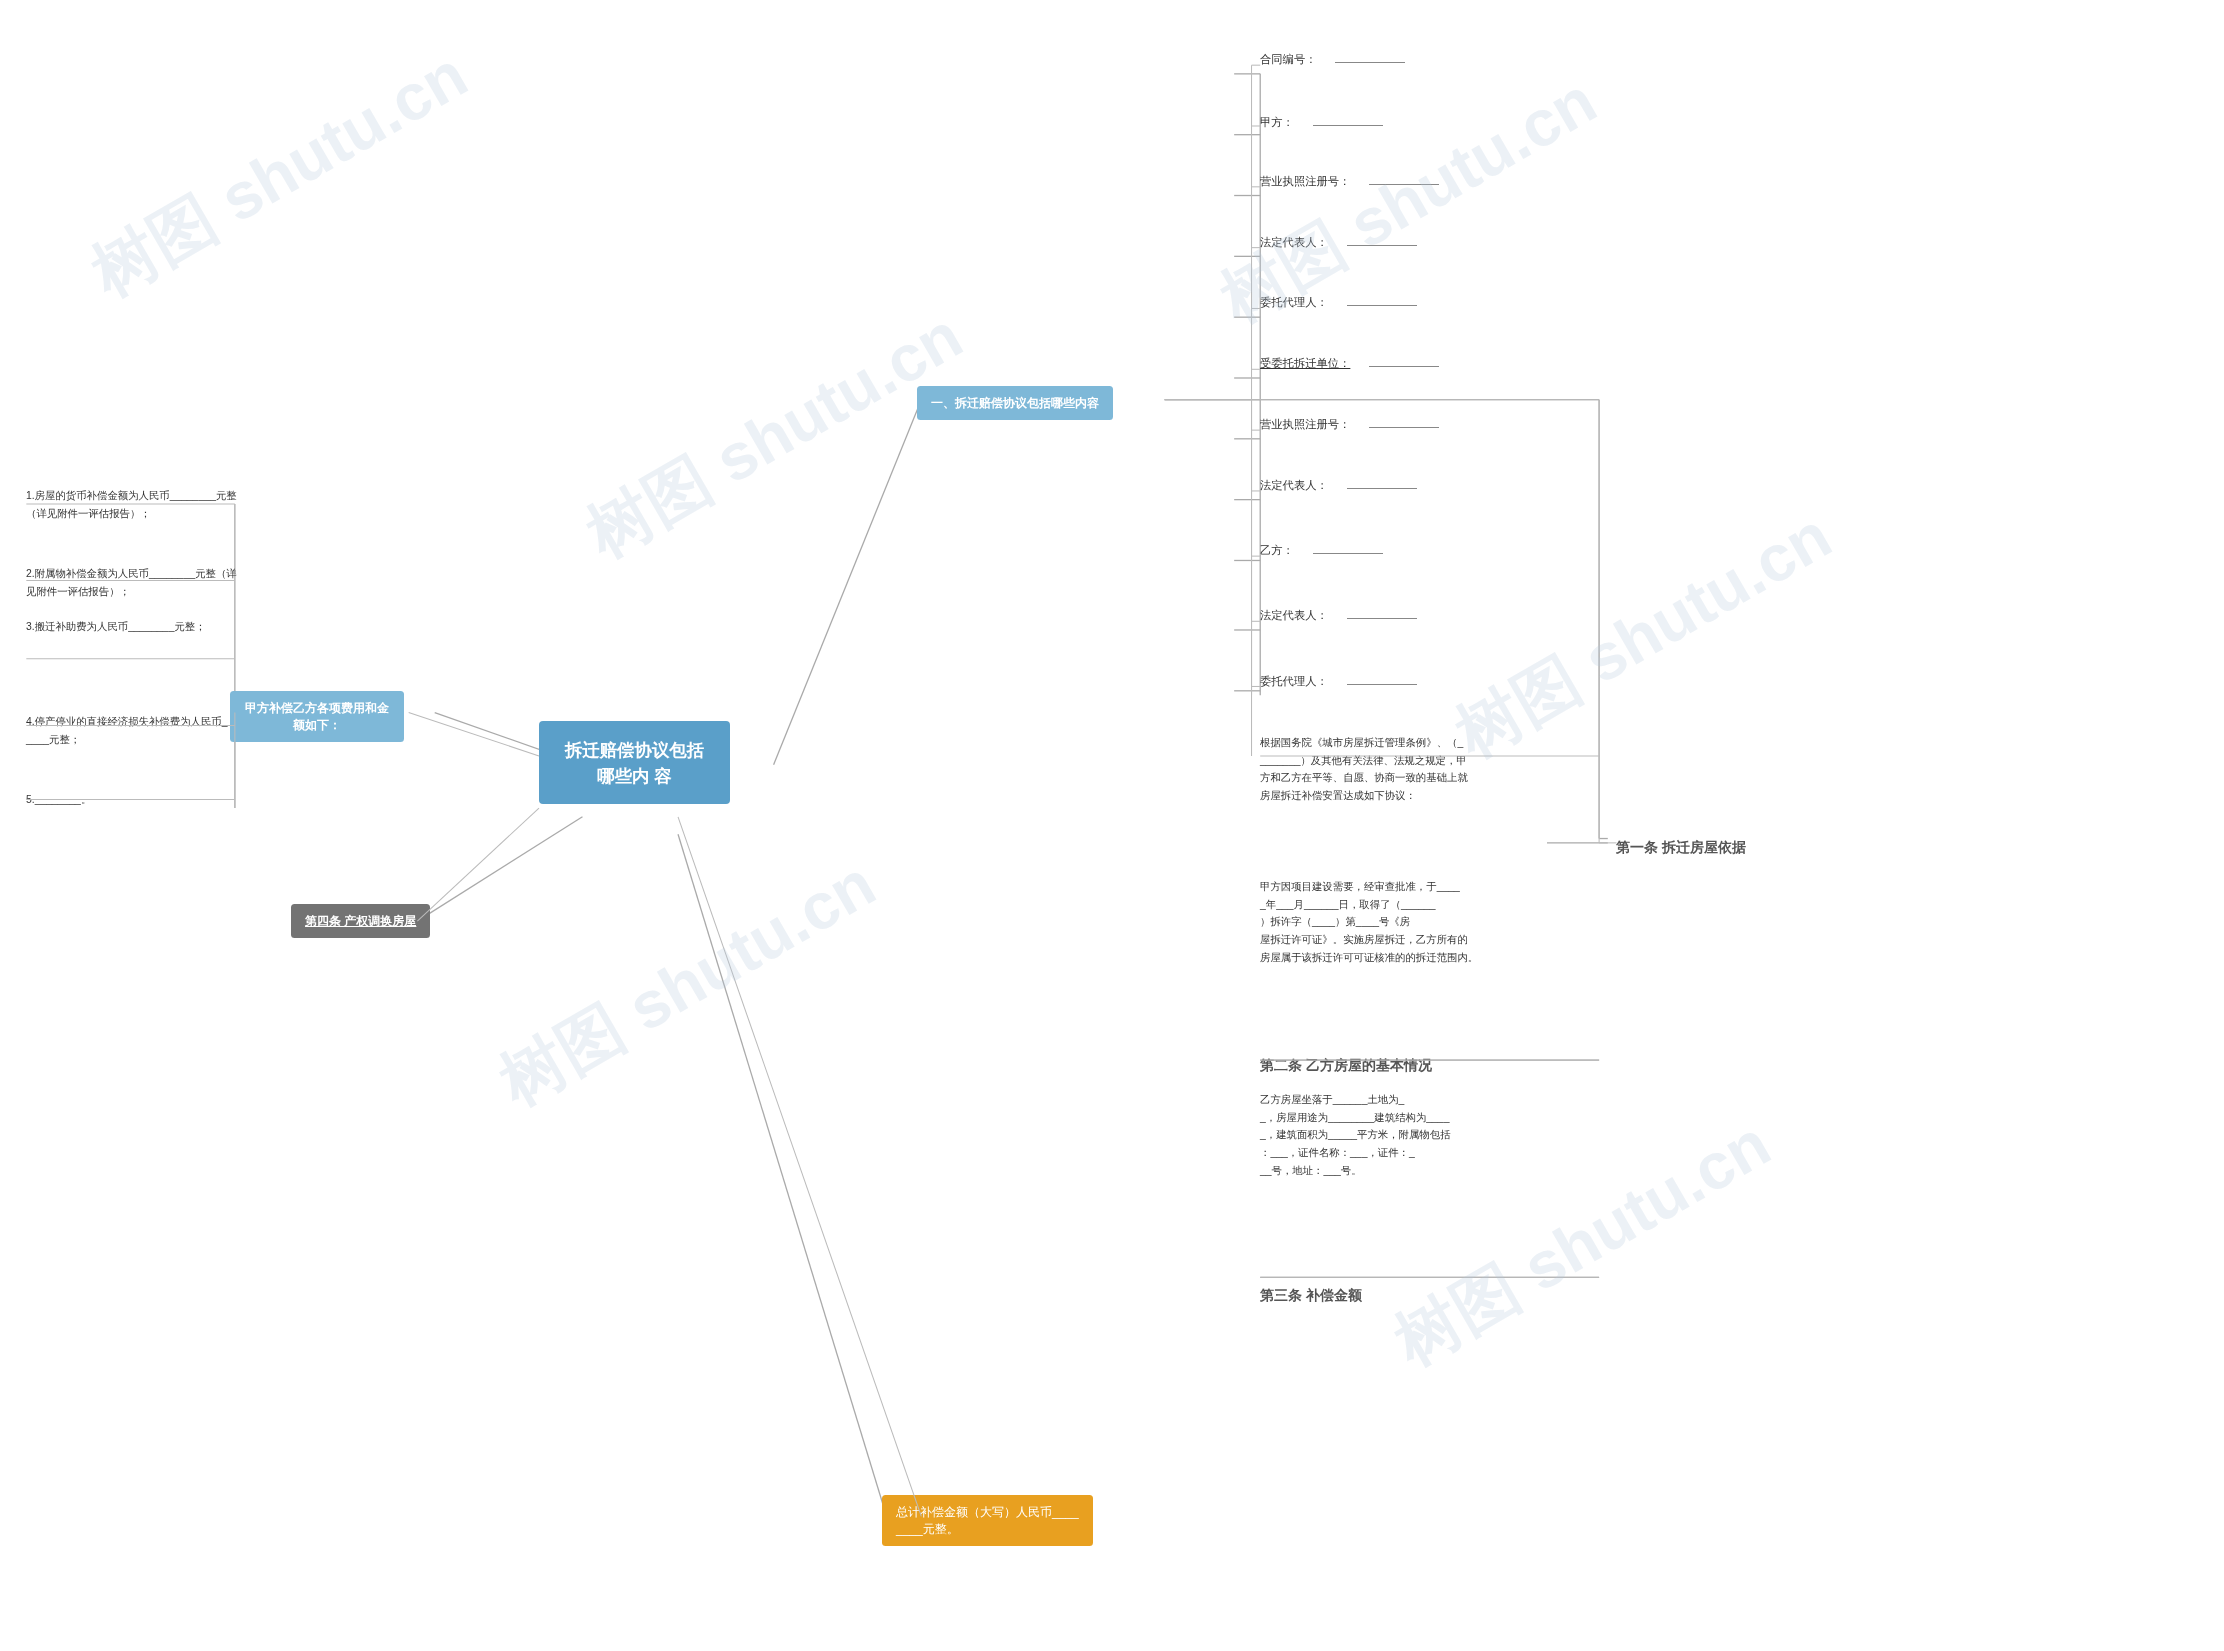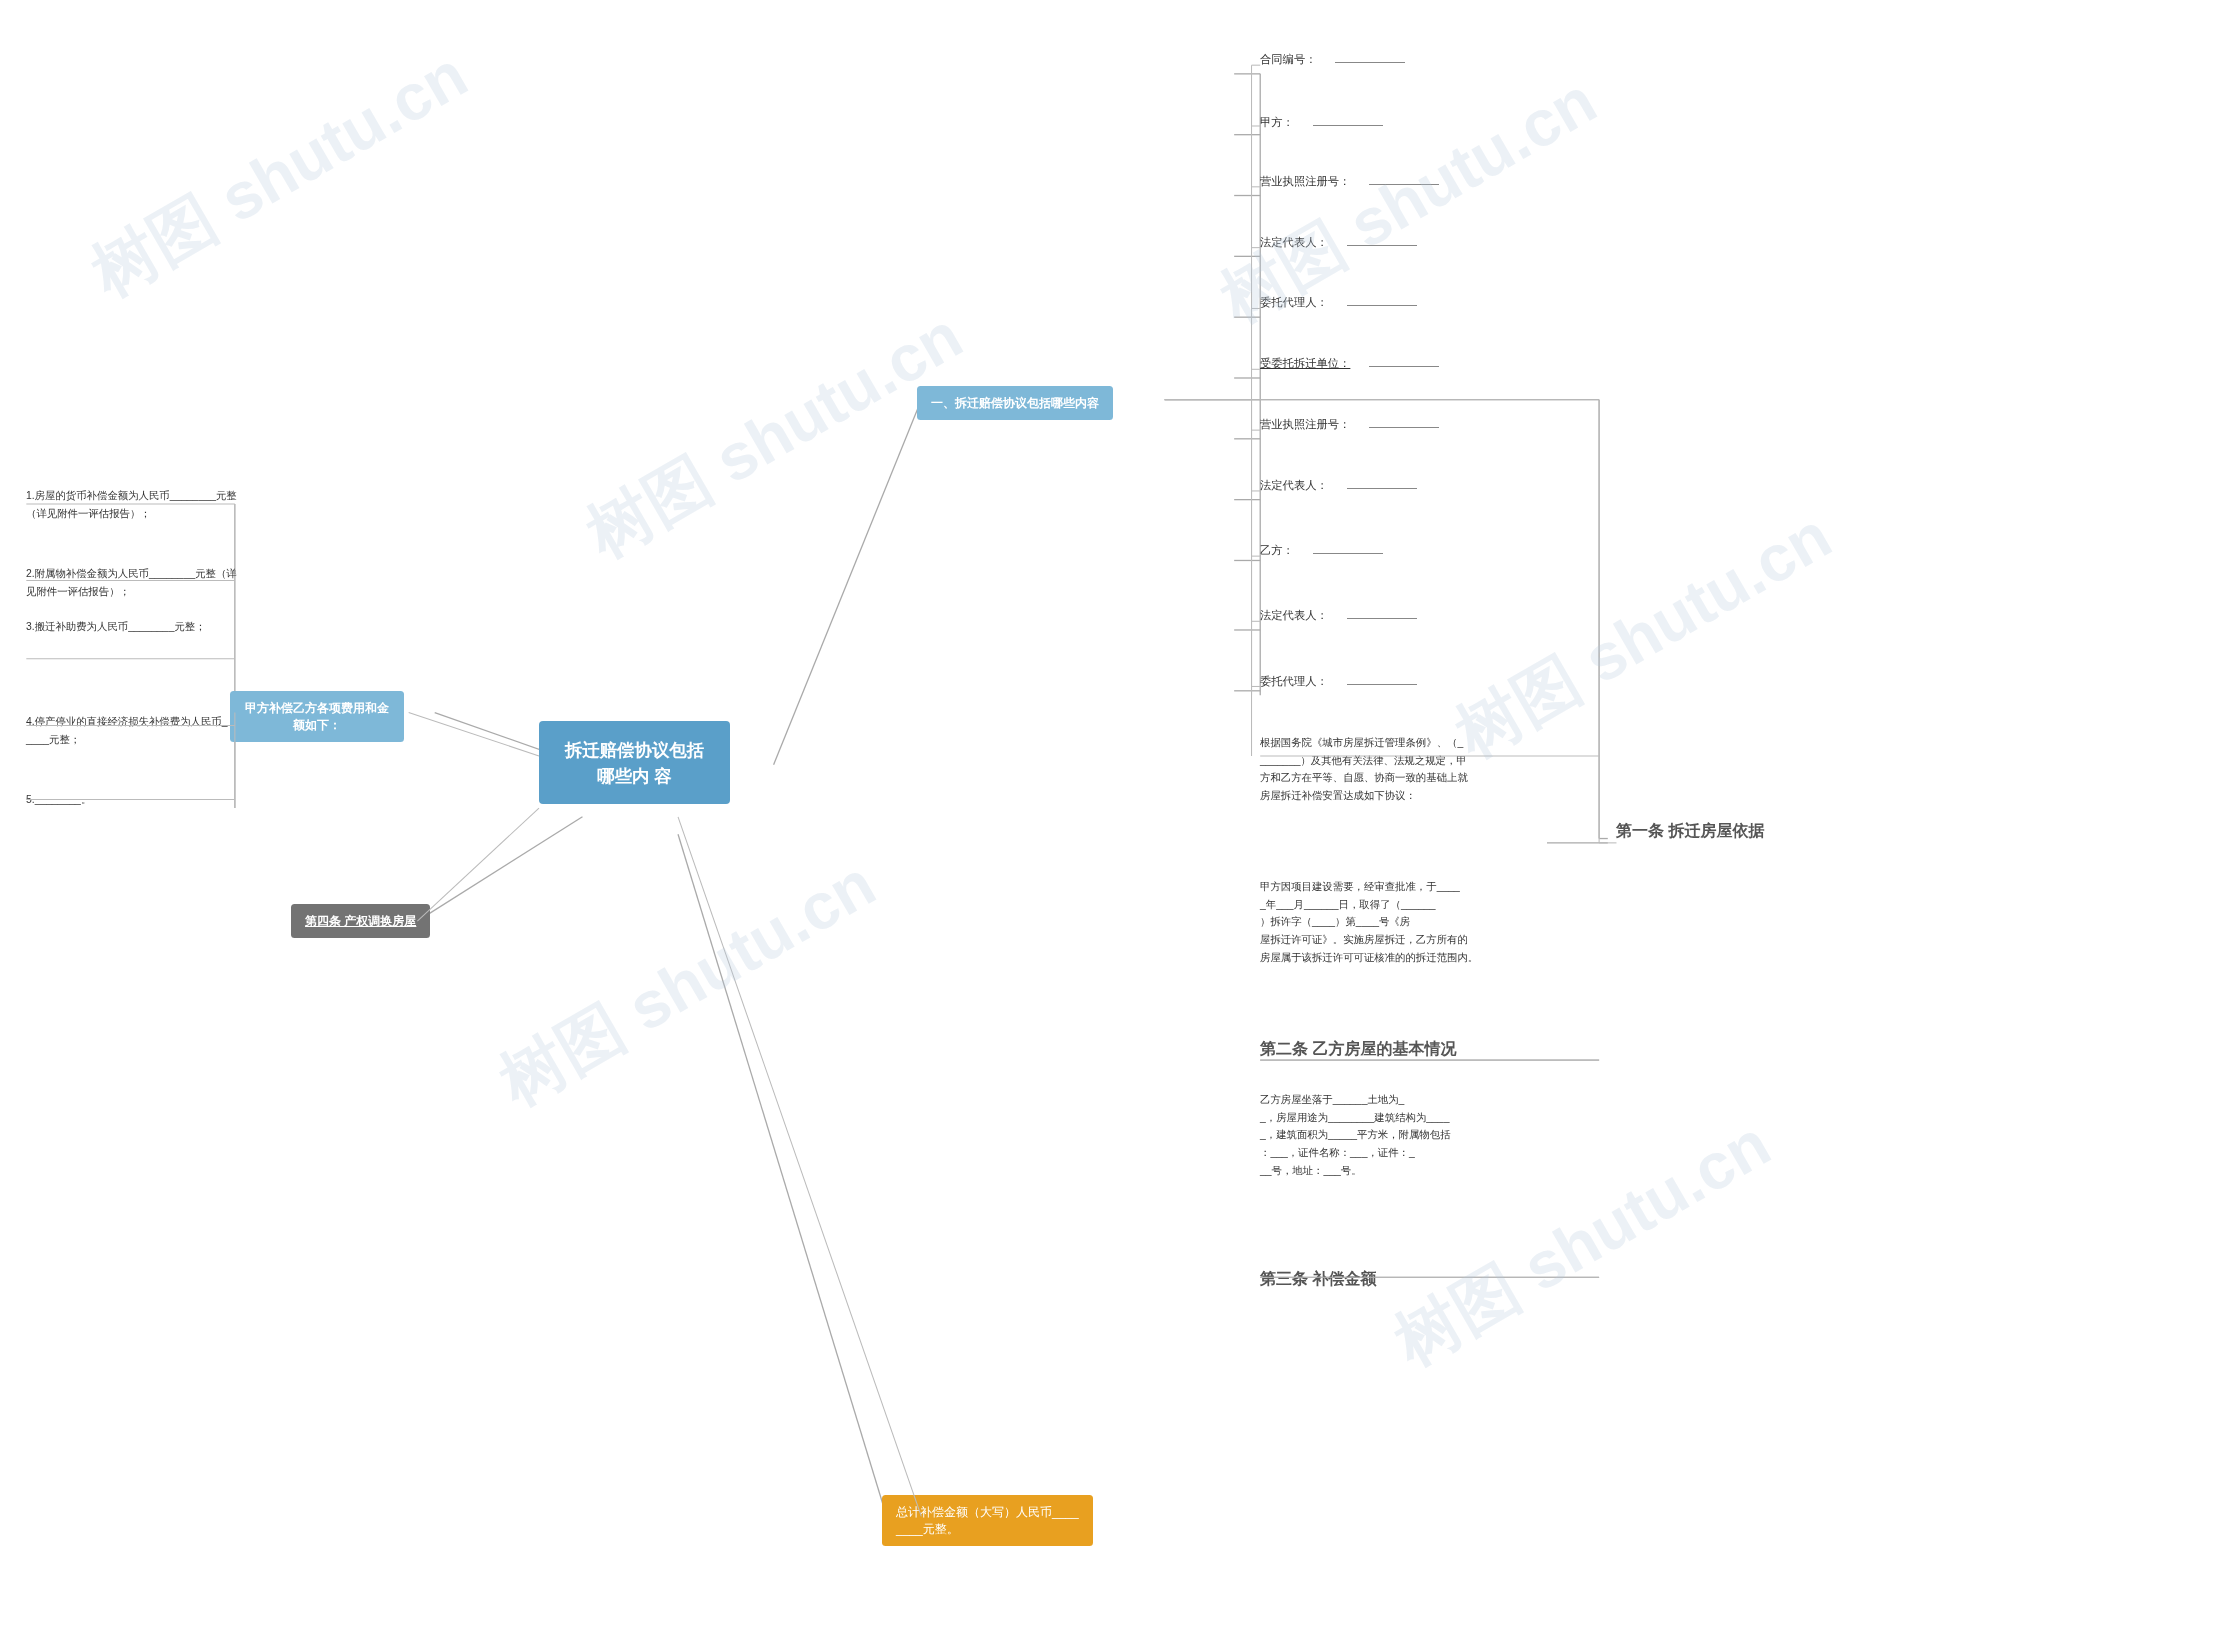--- a/index.html
+++ b/index.html
@@ -106,22 +106,23 @@
       position: absolute;
       color: #333;
       font-size: 10.4px;
       line-height: 1.7;
       max-width: 278px;
     }
 
     .right-section-title {
       position: absolute;
       color: #555;
-      font-size: 16px;
+      font-size: 14px;
       font-weight: bold;
+      margin-top: 18px;
     }
   </style>
 </head>
 <body>
 
 <svg class="connectors" viewBox="0 0 2560 1900" width="2225" height="1651">
 
   <line x1="890" y1="880" x2="1060" y2="460" stroke="#aaa" stroke-width="1.5"></line>
 
   <line x1="1340" y1="460" x2="1450" y2="460" stroke="#aaa" stroke-width="1.5"></line>

